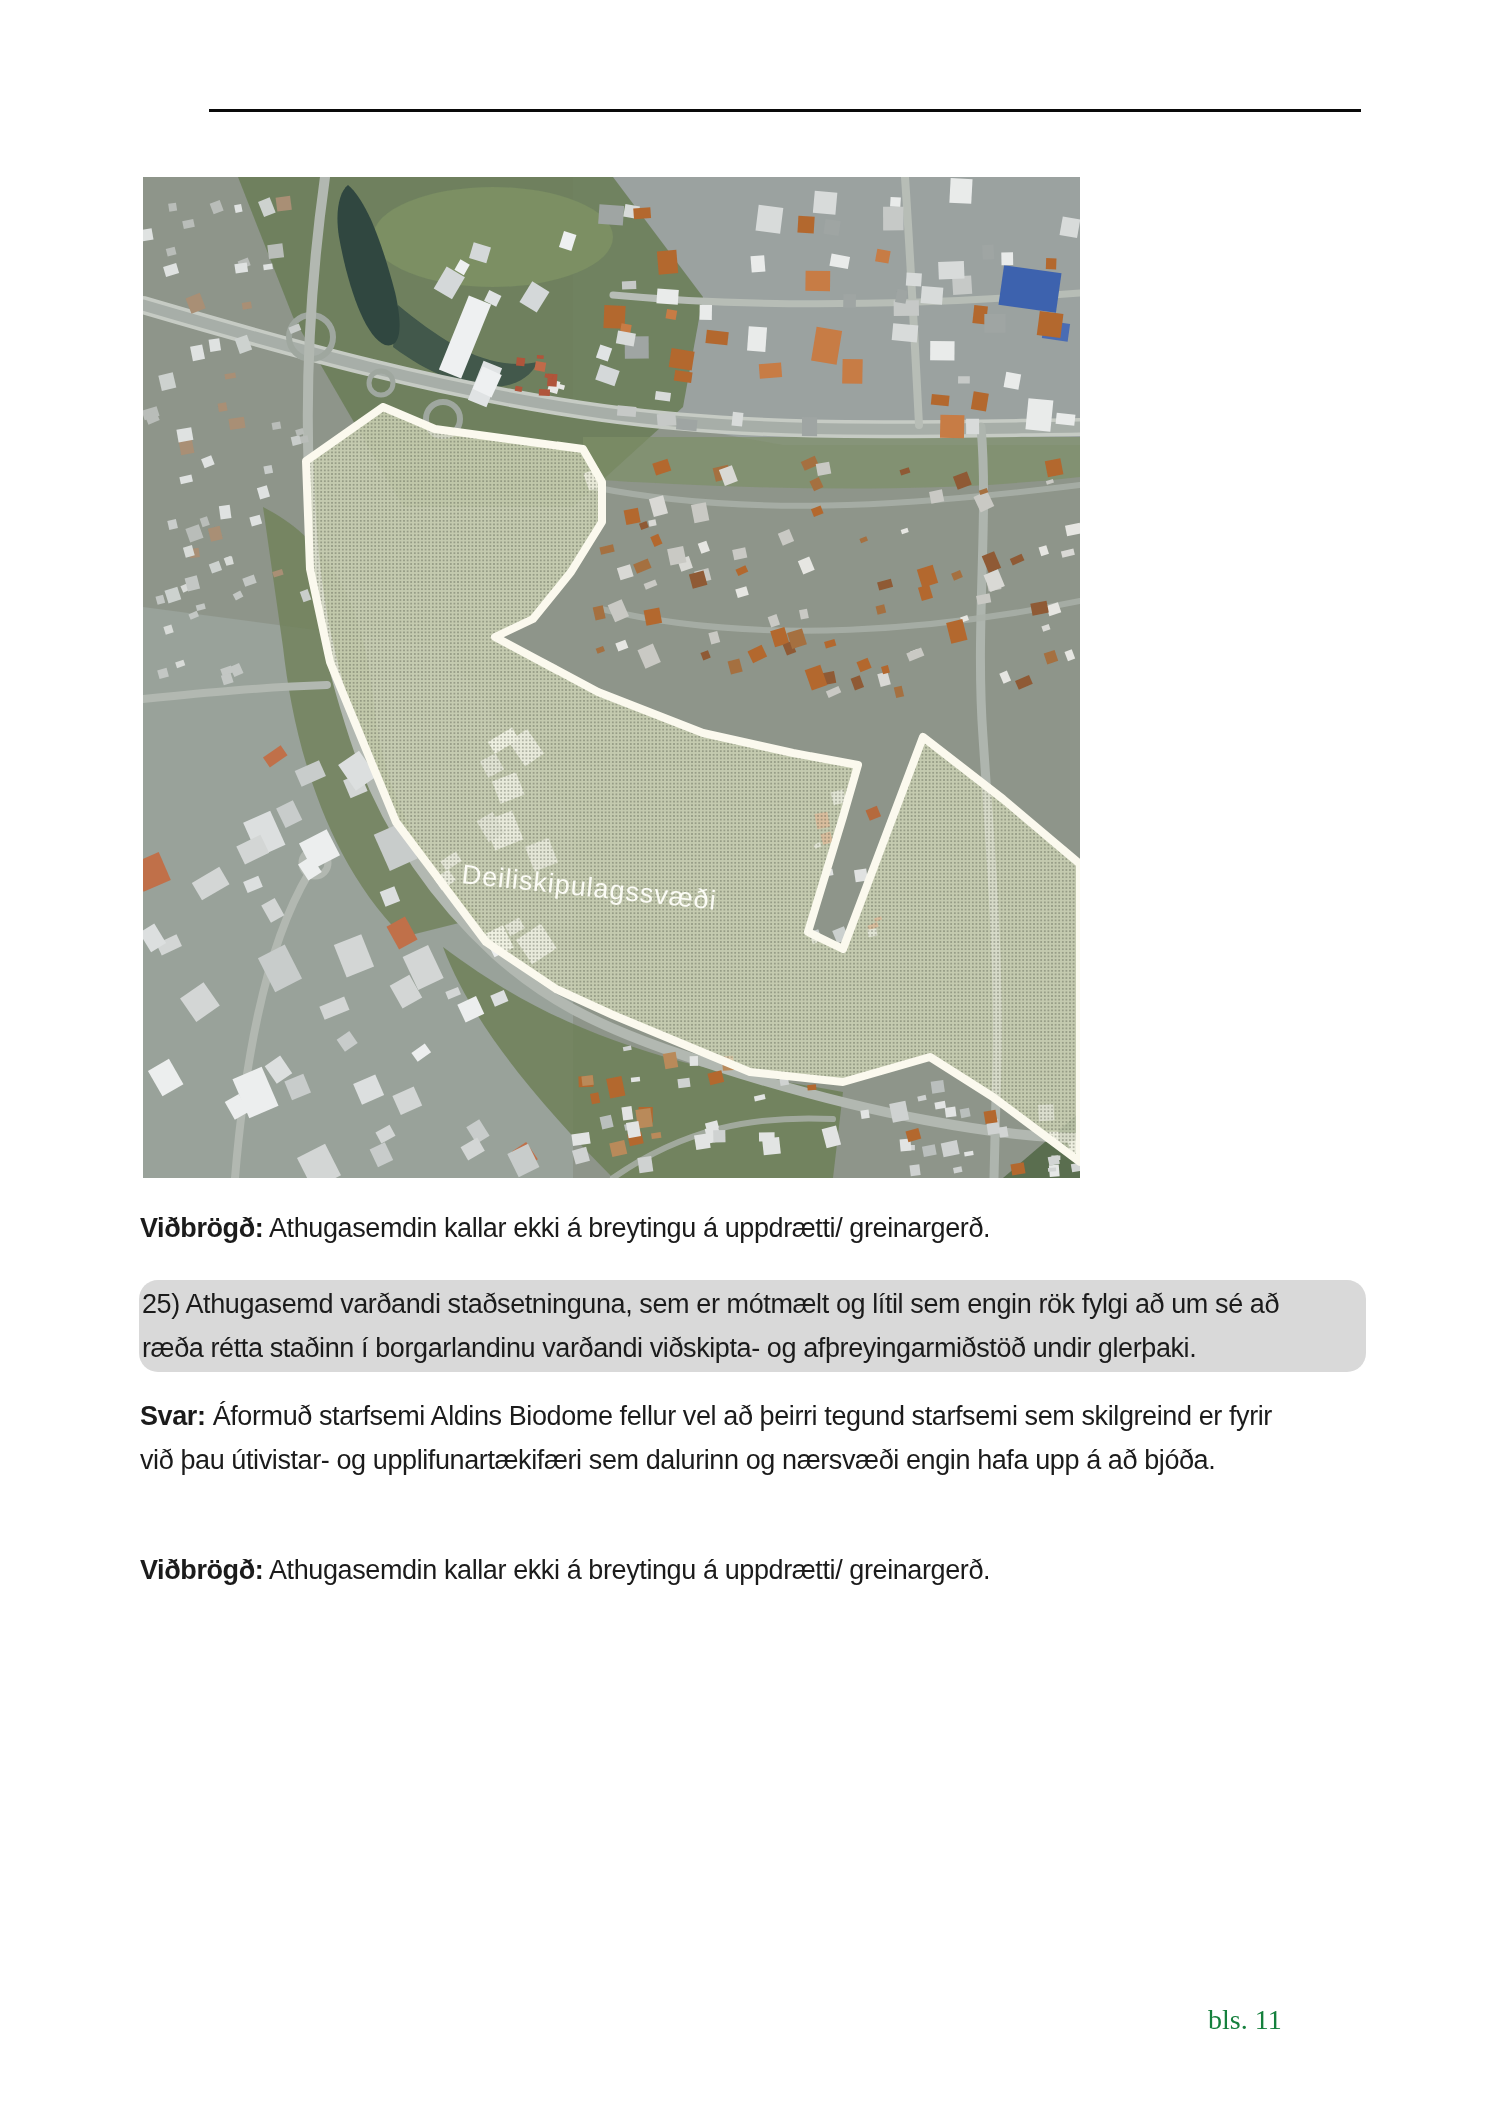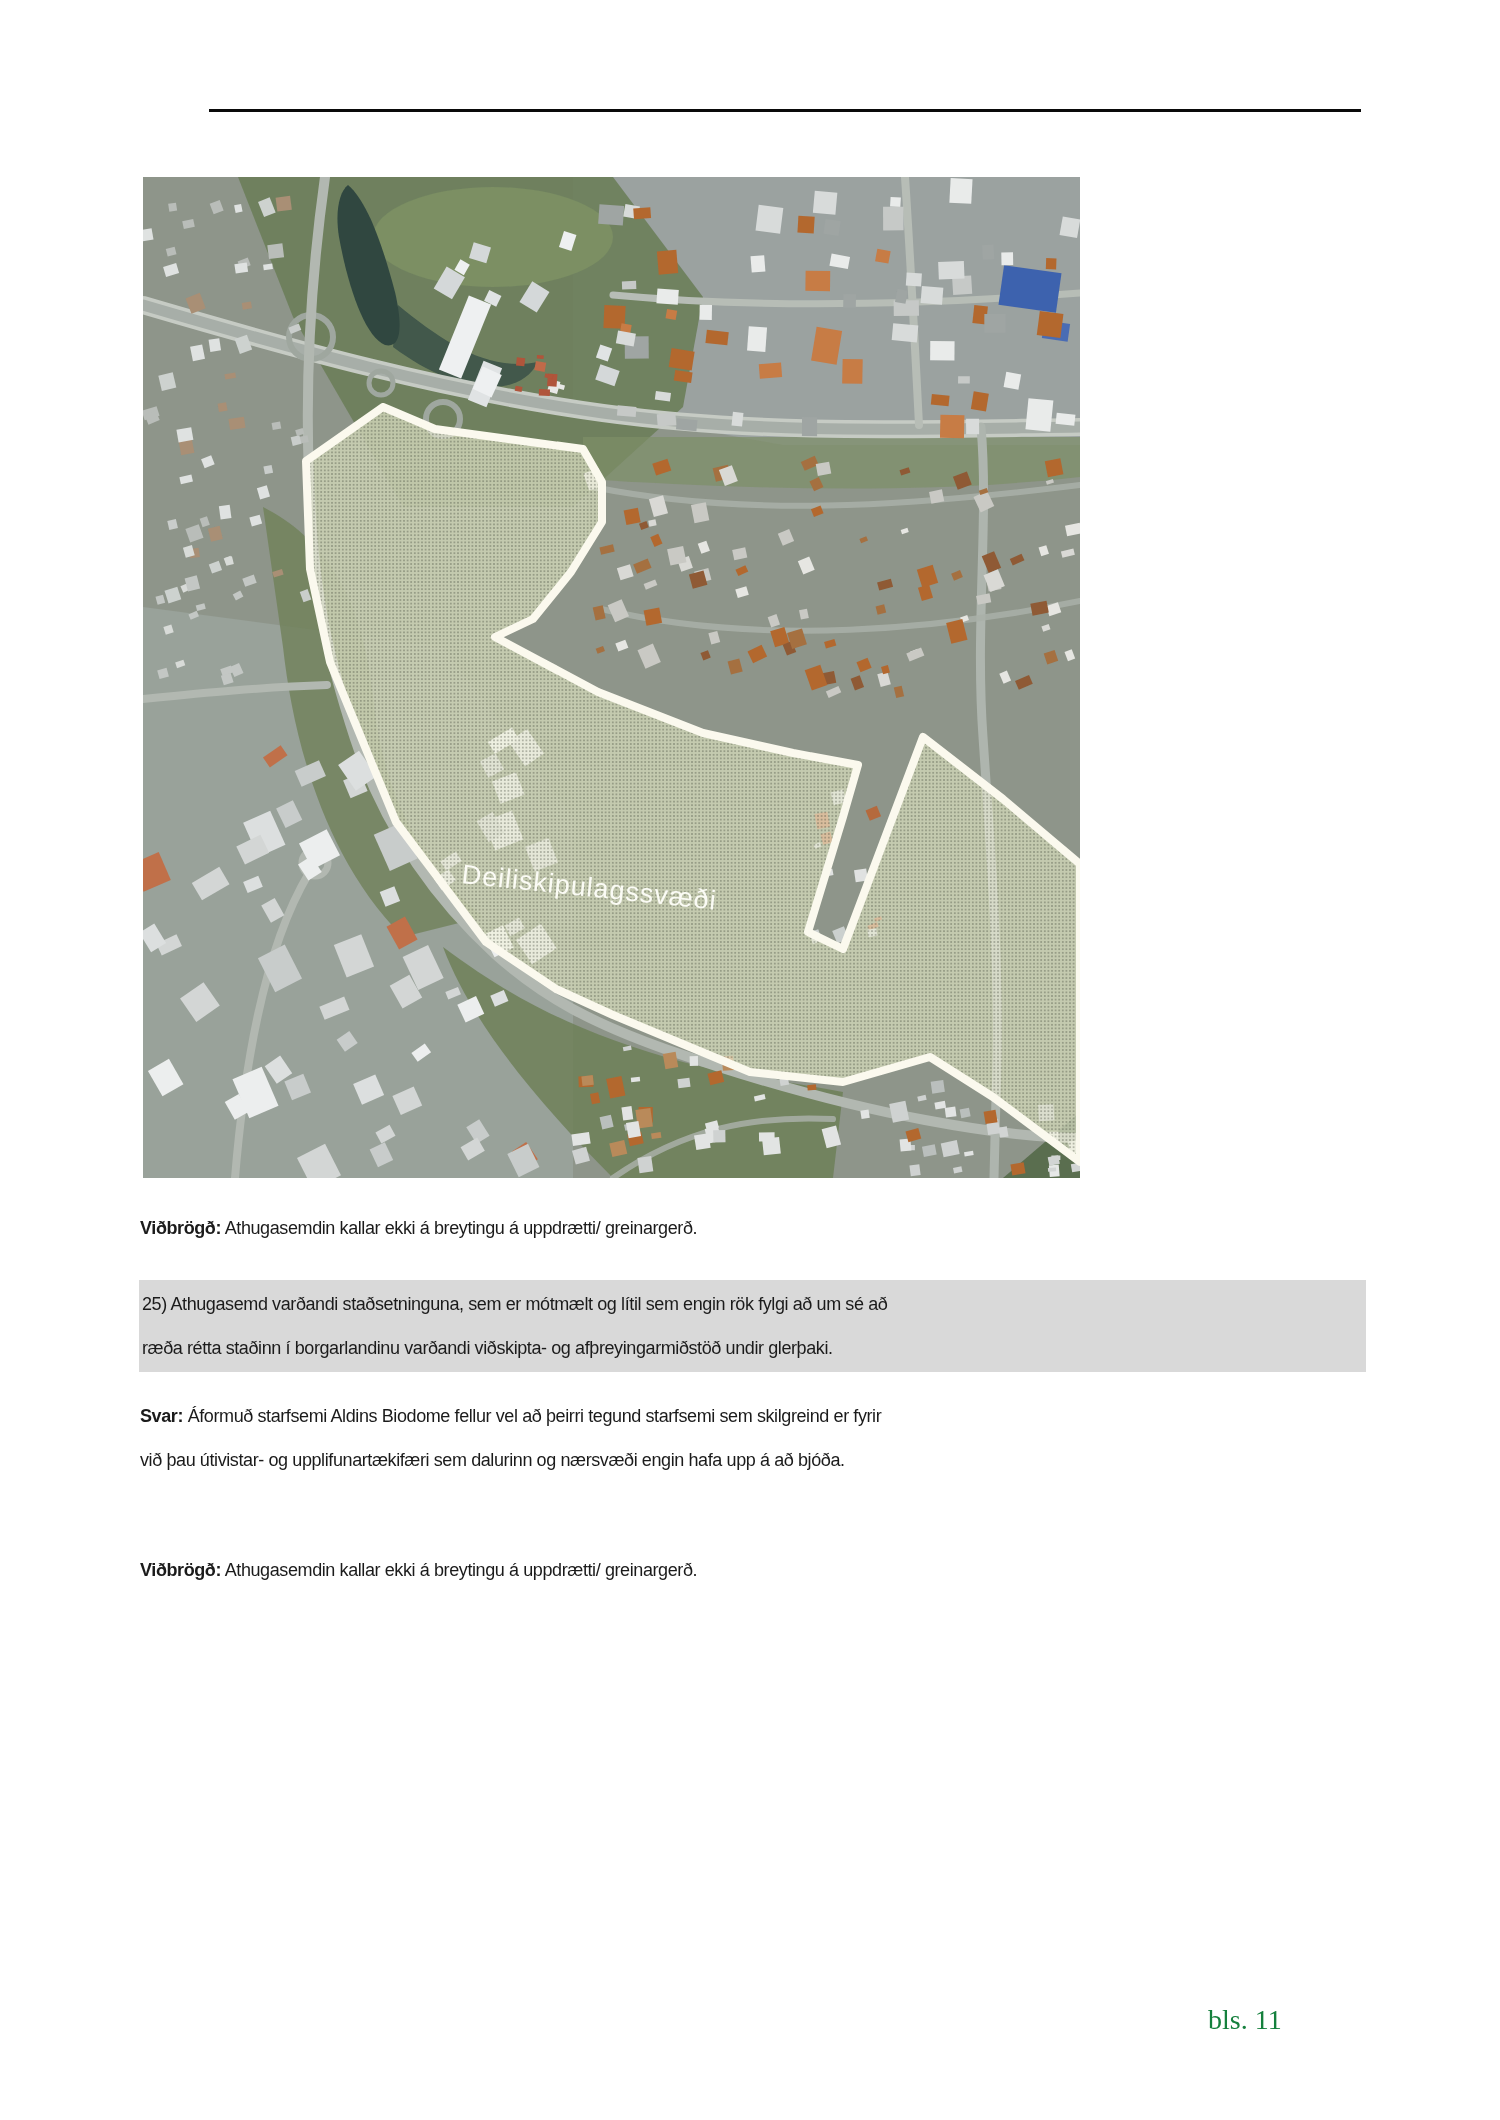--- a/index.html
+++ b/index.html
@@ -1,25 +1,25 @@
 <!DOCTYPE html>
 <html><head>
 <meta charset="utf-8">
 <style>
   html,body{margin:0;padding:0;}
   body{width:1500px;height:2120px;background:#ffffff;position:relative;
        font-family:"Liberation Sans",sans-serif;color:#1b1b1b;overflow:hidden;}
   .rule{position:absolute;left:209px;top:109px;width:1152px;height:3px;background:#0a0a0a;}
   .map-wrap{position:absolute;left:143px;top:177px;width:937px;height:1001px;overflow:hidden;}
   .map-wrap svg{display:block;}
-  .para{position:absolute;left:140px;width:1224px;font-size:18px;line-height:44px;
+  .para{position:absolute;left:140px;width:1224px;font-size:27px;line-height:44px;
         letter-spacing:-0.4px;margin:0;}
   .para .line{white-space:nowrap;}
   .para strong{font-weight:bold;}
-  .gray{background:#d9d9d9;left:139px;width:1222px;padding:2px 2px 2px 3px;}
+  .gray{background:#d9d9d9;left:139px;width:1222px;padding:2px 2px 2px 3px;border-radius:19px;}
   .svar-rest{}
   .svar-label{font-weight:bold;font-style:normal;}
   .pagenum{position:absolute;left:1208px;top:2004px;font-family:"Liberation Serif",serif;
            font-size:28px;color:#15803d;}
   .map-label{font-family:"Liberation Sans",sans-serif;}
 </style>
 </head>
 <body>
 
 <div class="rule"></div>

